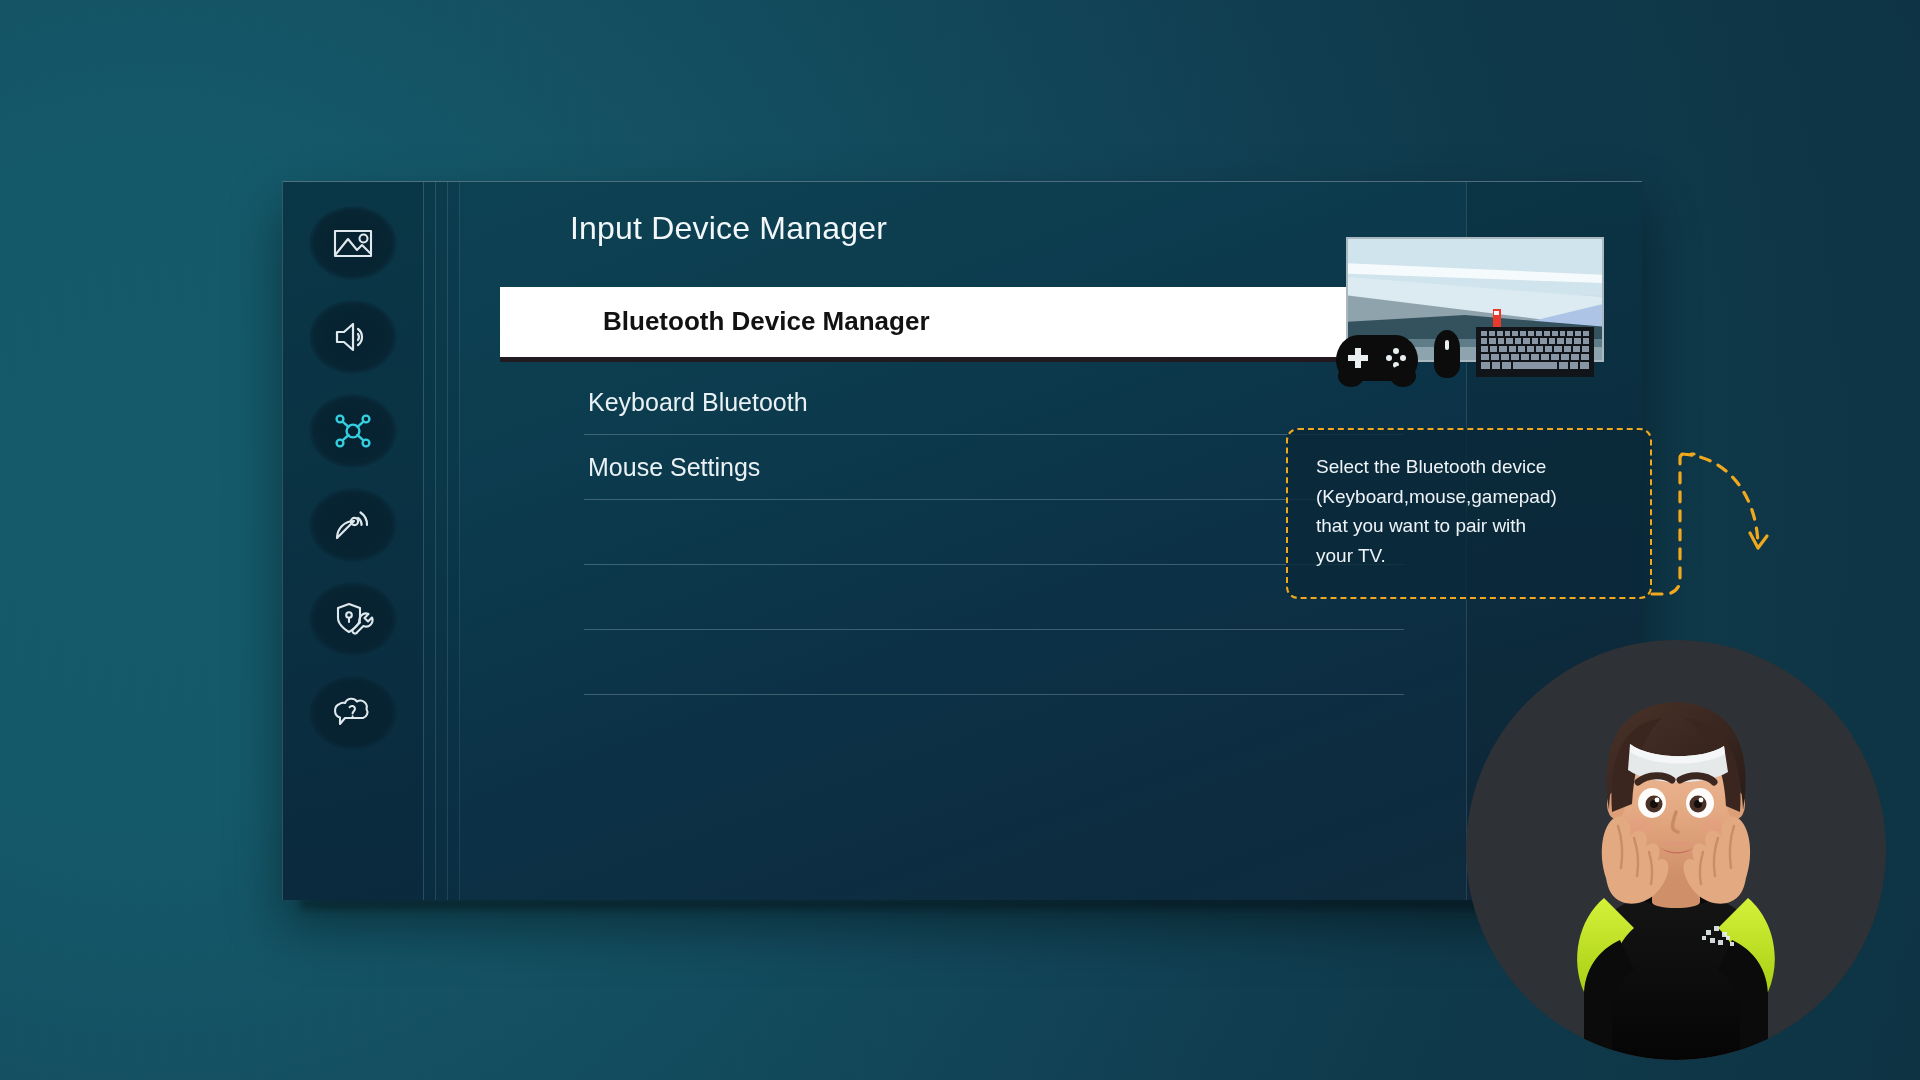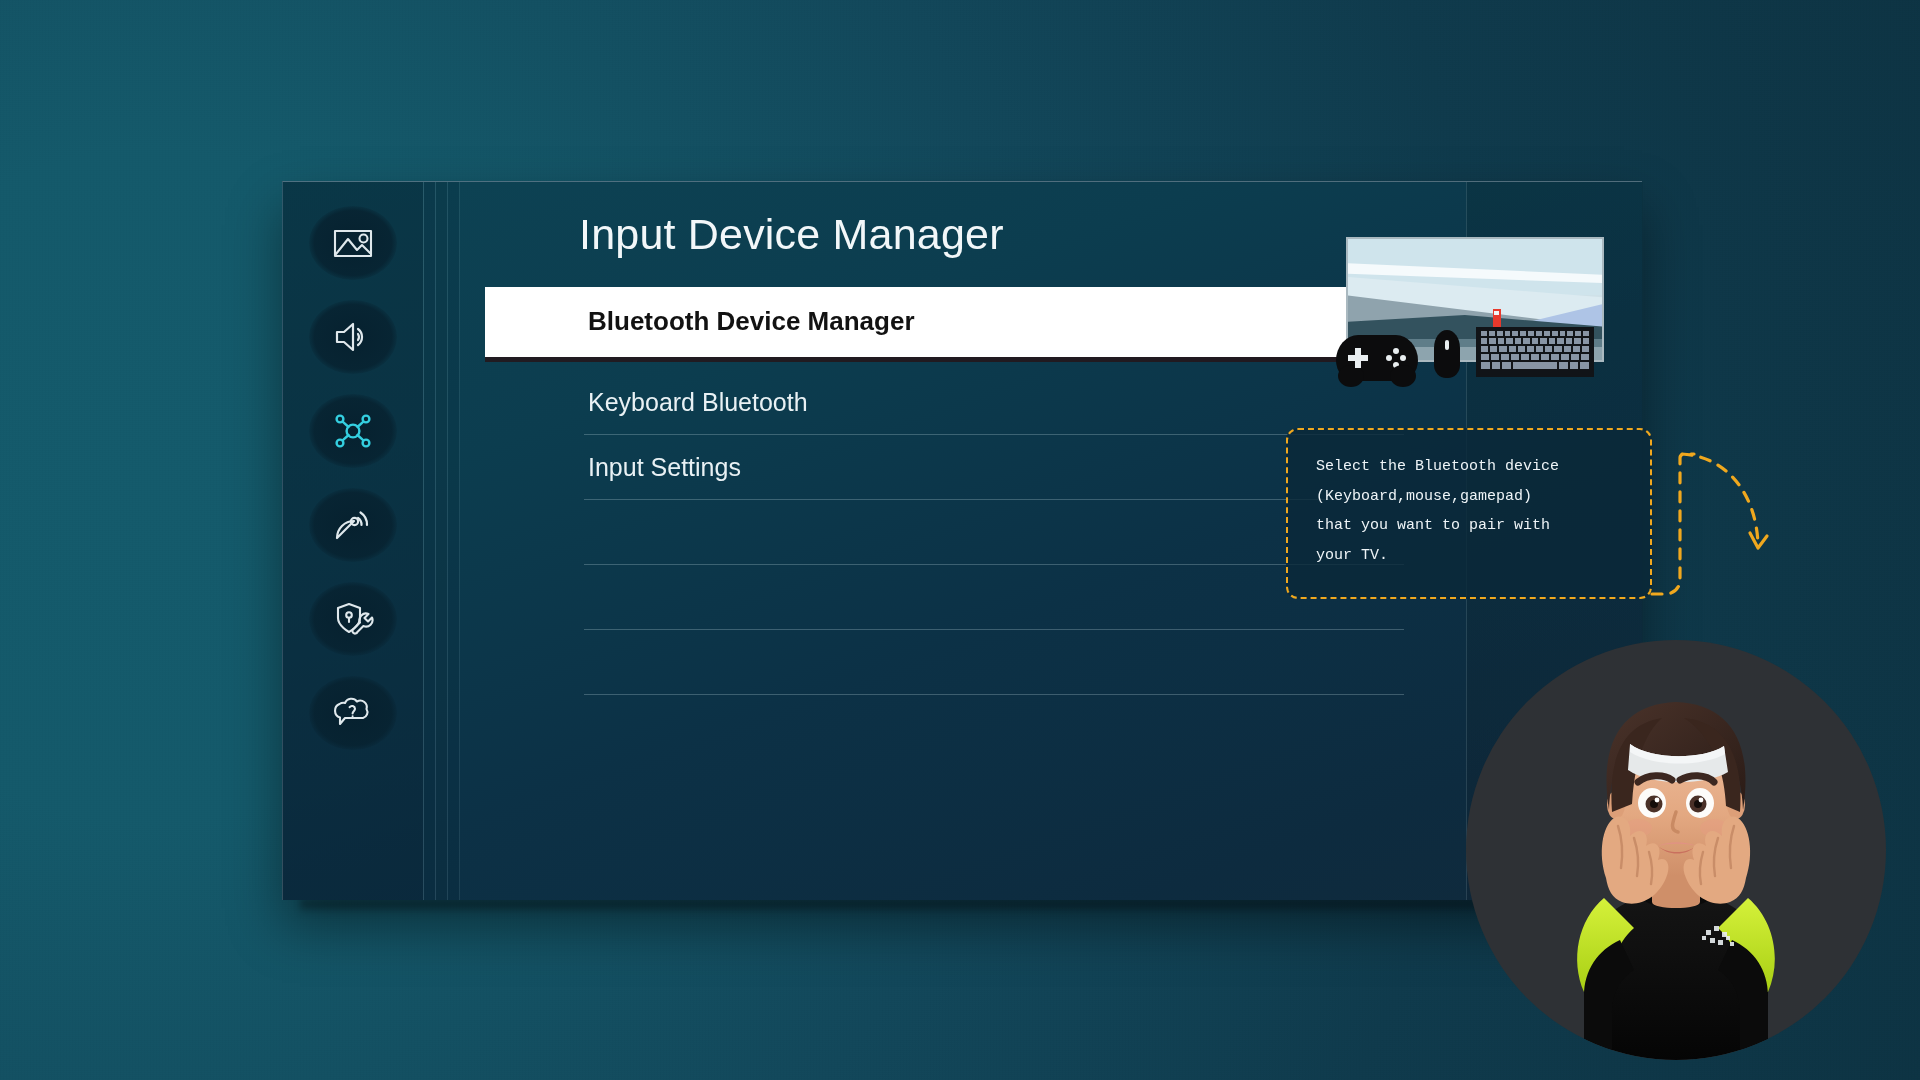--- a/index.html
+++ b/index.html
@@ -82,23 +82,23 @@
   #stack-fill3 { left: 165px; width: 11px; background: rgba(7,40,55,.18); }
 
   
   #content-col {
     position: absolute;
     left: 177px; top: 0;
     width: 1006px; height: 100%;
   }
   #page-title {
     position: absolute;
-    left: 119px;
+    left: 110px;
     top: 28px;
-    font-size: 43px;
+    font-size: 32px;
     font-weight: 400;
     color: #f2f7f9;
     letter-spacing: .2px;
     white-space: nowrap;
   }
 
   #menu-list {
     position: absolute;
     left: 0;
     top: 105px;
@@ -124,21 +124,21 @@
     right: 62px;
     bottom: 0;
     height: 1px;
     background: rgba(190,215,222,.28);
   }
 
   
   .menu-row.selected {
     height: 70px;
     background: #ffffff;
-    margin-left: 25px;
+    margin-left: 40px;
     margin-right: 17px;
     box-shadow: 0 5px 0 0 rgba(40,16,18,.75);
   }
   .menu-row.selected .row-label {
     left: 103px;
     color: #121212;
     font-weight: 700;
     font-size: 26px;
   }
   .spacer-after-selected { height: 13px; }
@@ -243,25 +243,24 @@
     left: 1286px;
     top: 428px;
     width: 366px;
     height: 171px;
     border: 2px dashed #f0a81e;
     border-radius: 12px;
     background: rgba(10,40,56,.80);
     padding: 22px 26px 0 28px;
   }
   #tooltip-text {
-    font-size: 15px;
+    font-size: 19px;
     line-height: 29.5px;
     color: #eef4f7;
     white-space: pre-line;
-    font-family: Liberation Mono, monospace;
   }
 
   
   #connector { position: absolute; left: 1630px; top: 420px; width: 200px; height: 230px; pointer-events: none; }
 
   
   #avatar-wrap {
     position: absolute;
     left: 1466px;
     top: 640px;
@@ -375,21 +374,21 @@
           <div class="row-label">Bluetooth Device Manager</div>
         </div>
         <div class="spacer-after-selected"></div>
 
         <div class="menu-row">
           <div class="row-label">Keyboard Bluetooth</div>
           <div class="row-divider"></div>
         </div>
 
         <div class="menu-row">
-          <div class="row-label">Input Settings</div>
+          <div class="row-label">Mouse Settings</div>
           <div class="row-divider"></div>
         </div>
 
         <div class="menu-row">
           <div class="row-label"></div>
           <div class="row-divider"></div>
         </div>
 
         <div class="menu-row">
           <div class="row-label"></div>

